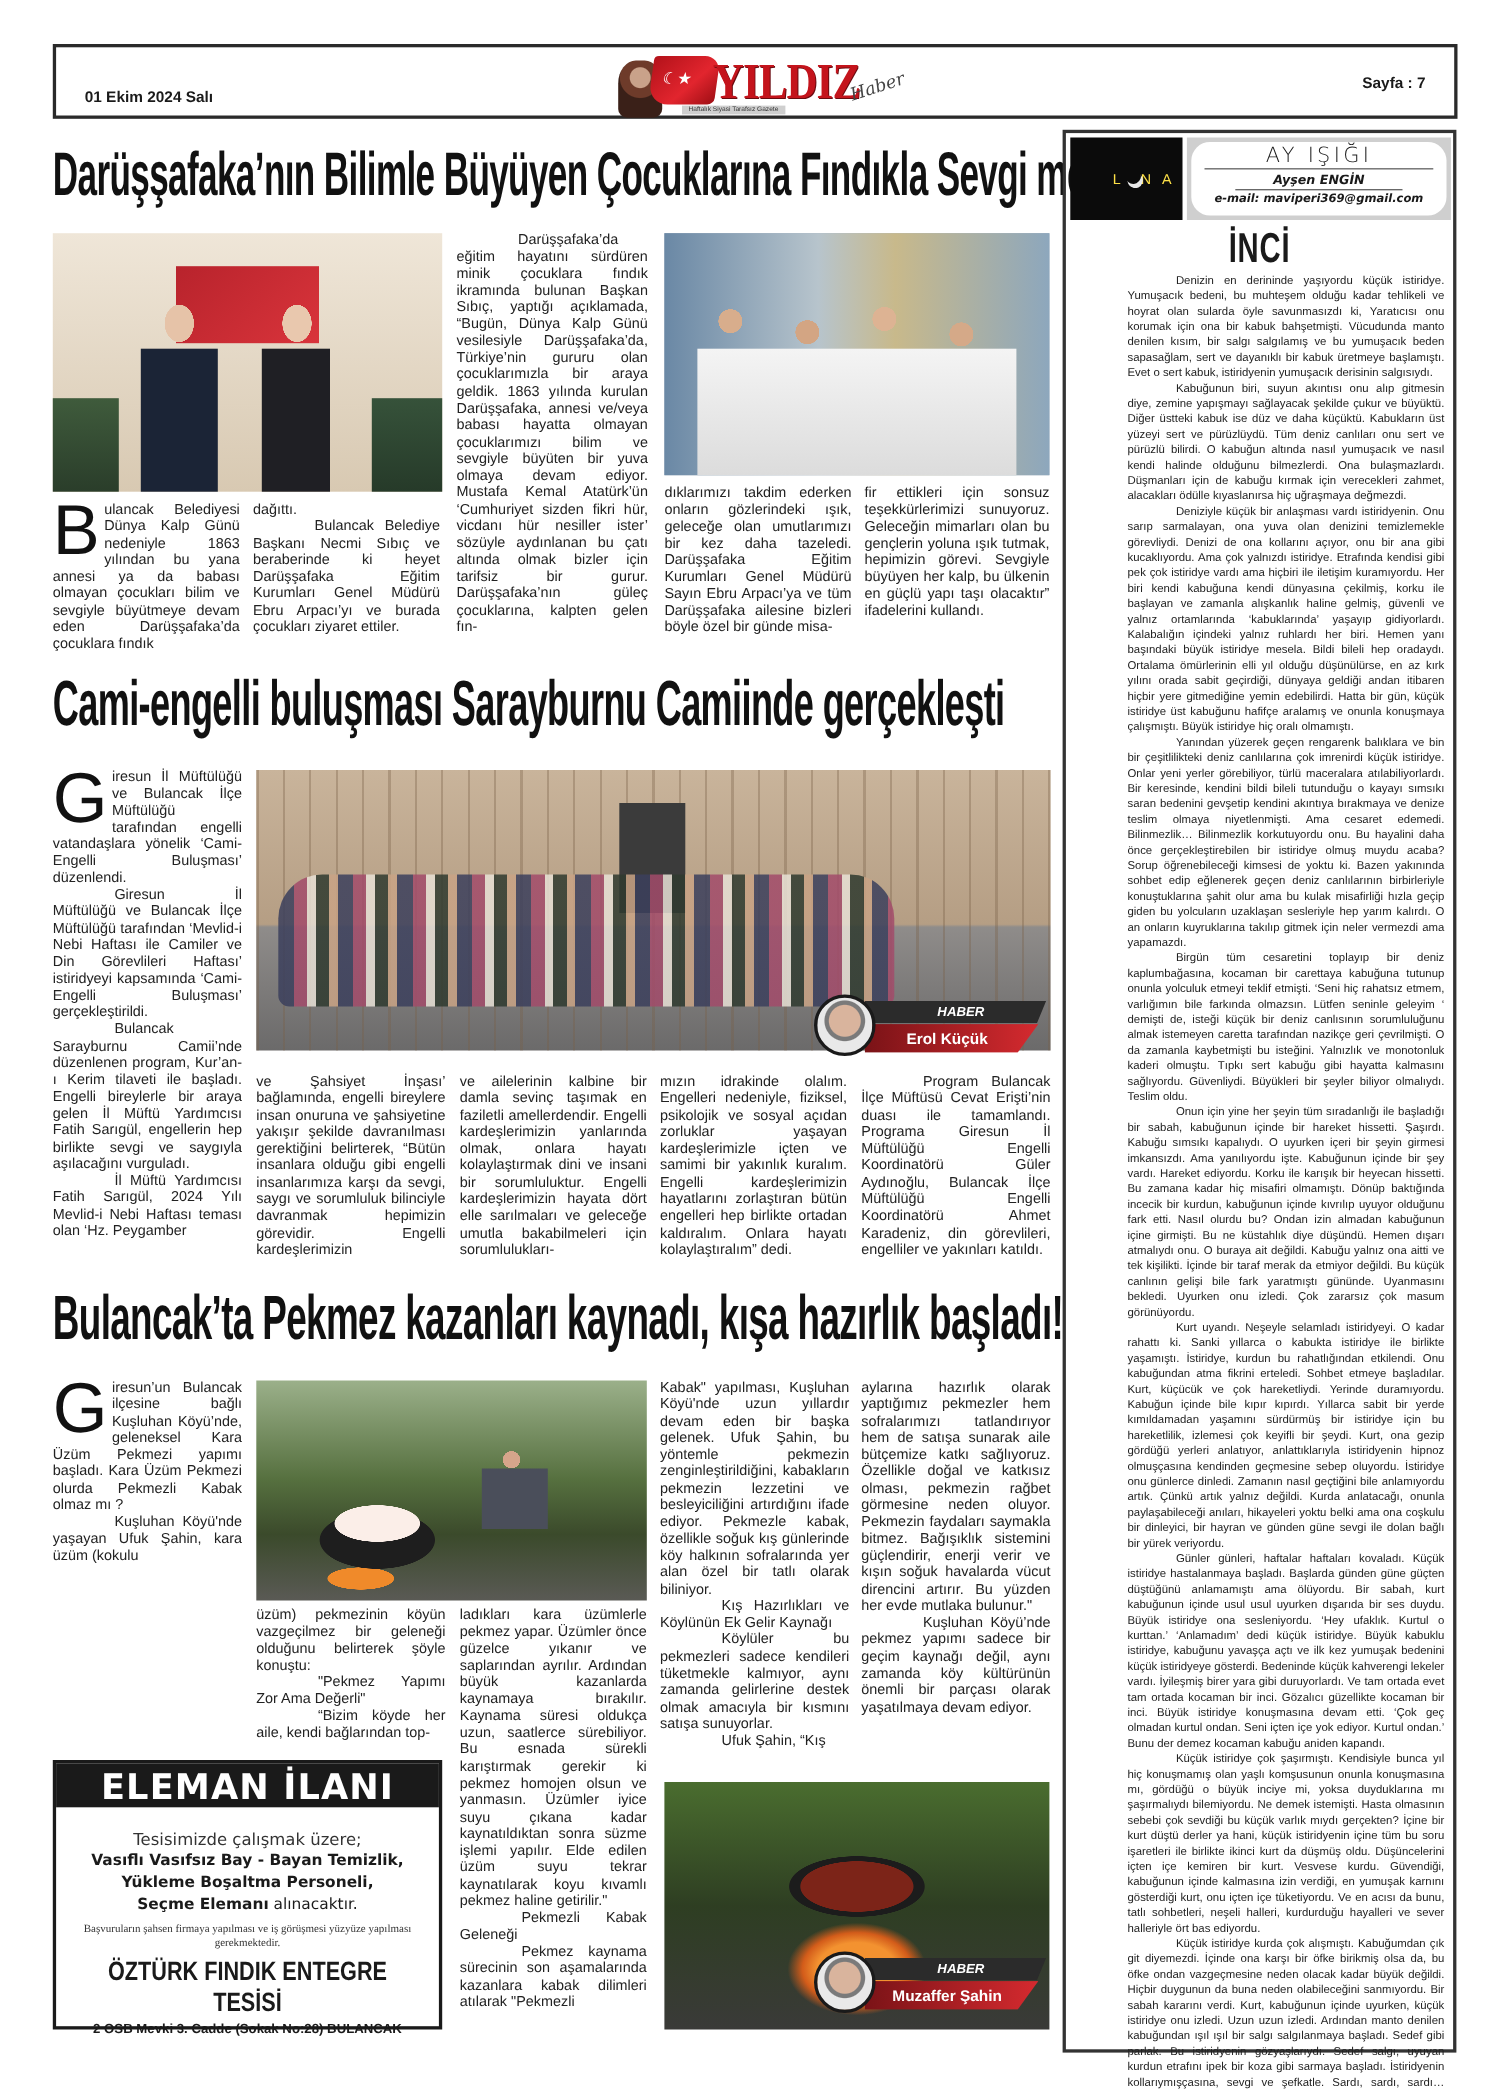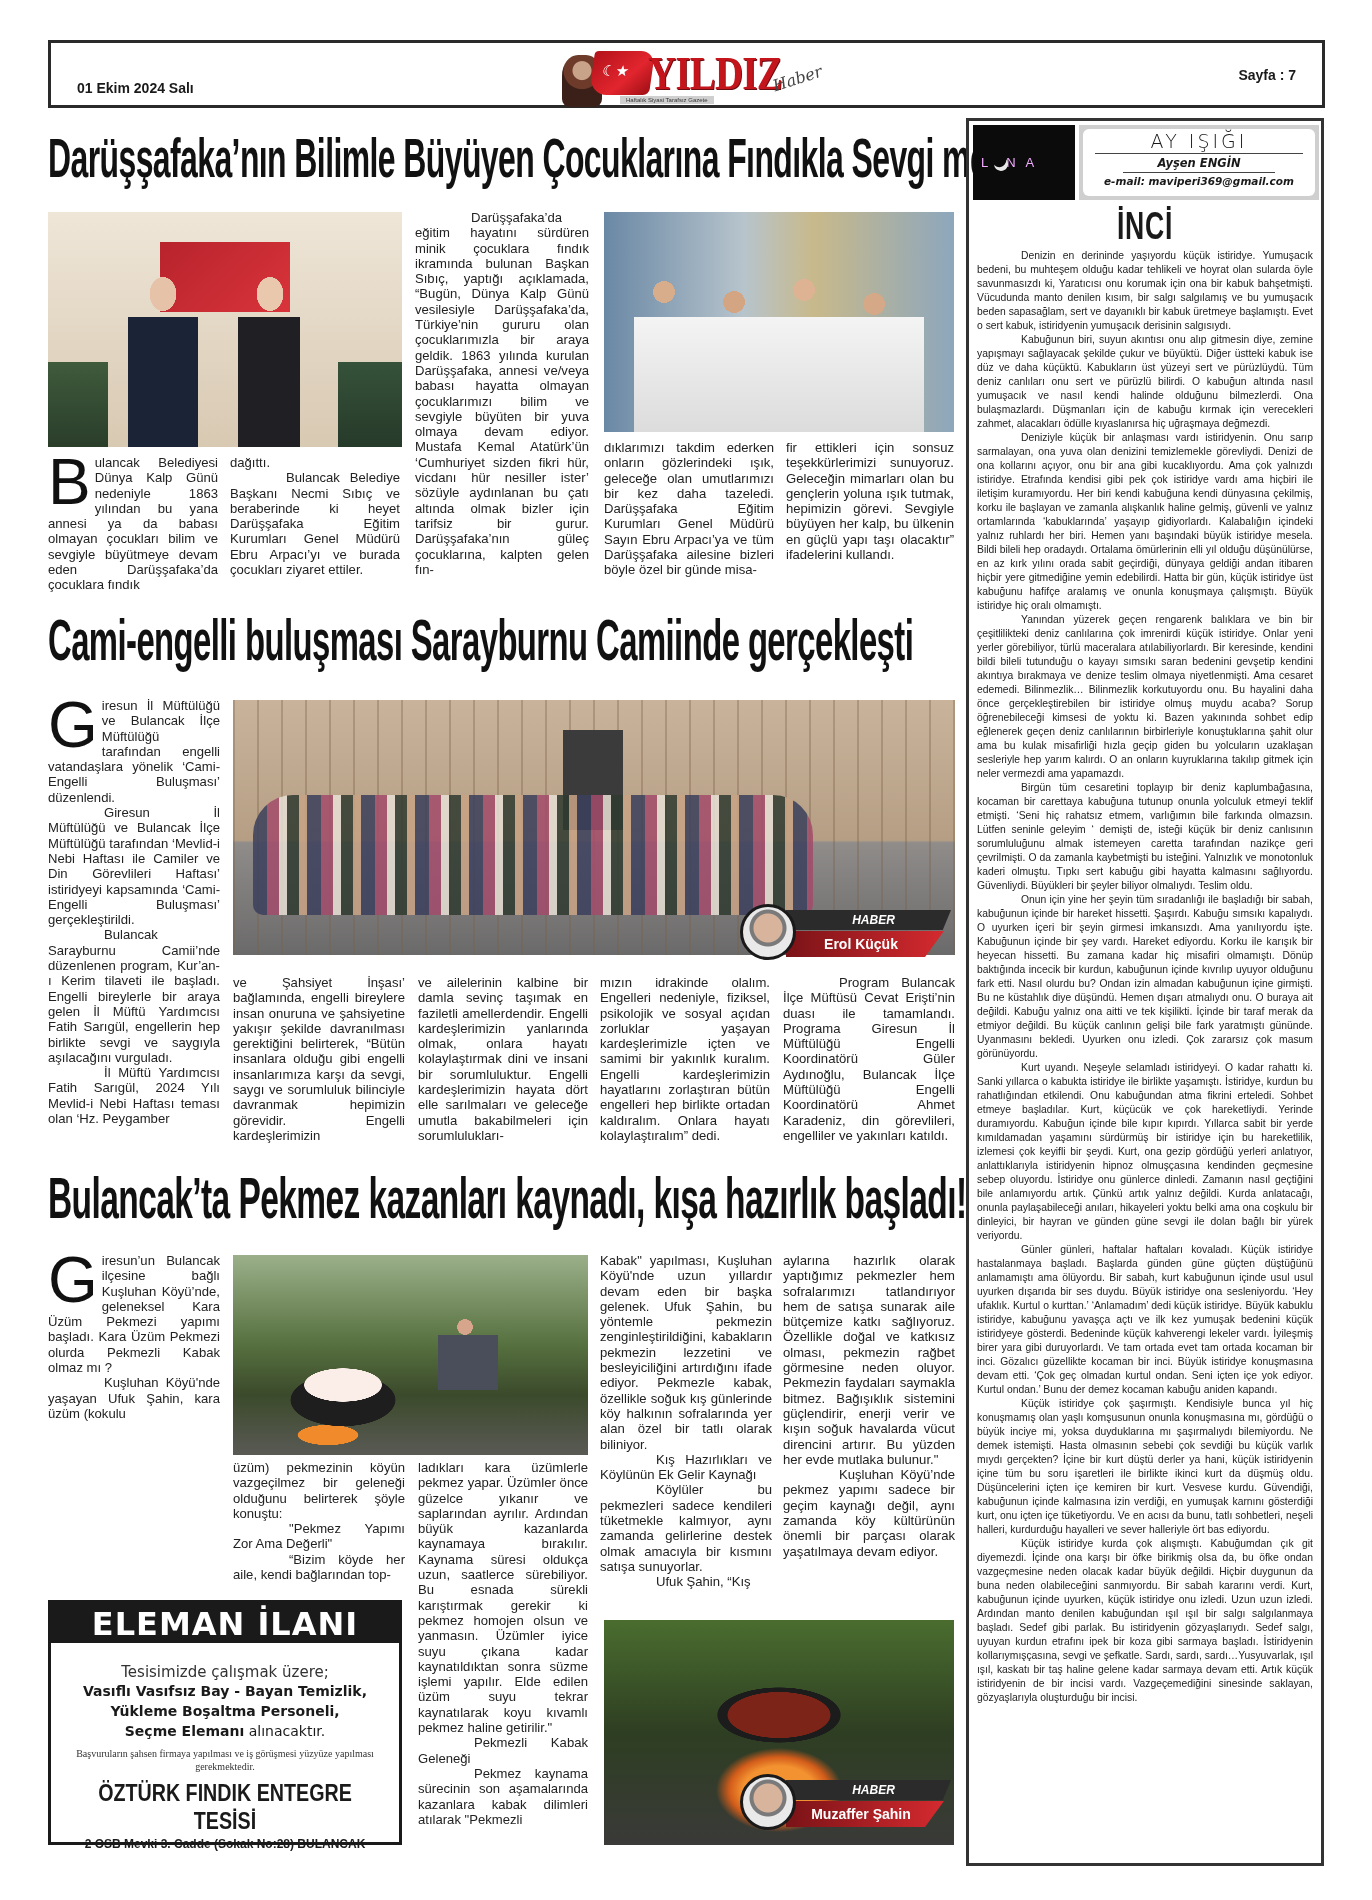--- a/index.html
+++ b/index.html
@@ -86,30 +86,30 @@
   .ad .adtitle { height: 40px; background: #1a1a1a; color: #fff; font-weight: 900; font-size: 32px; text-align: center; line-height: 42px; letter-spacing: 1px; font-family: "DejaVu Sans", sans-serif; }
   .ad .adbody { text-align: center; padding-top: 6px; }
   .ad .l1 { font-size: 15px; font-family: "DejaVu Sans", sans-serif; color: #333; margin-top: 14px; }
   .ad .l2 { font-size: 14px; font-weight: bold; font-family: "DejaVu Sans", sans-serif; line-height: 20px; }
   .ad .l5 { font-size: 10px; font-family: Liberation Serif, serif; line-height: 13px; margin-top: 6px; color: #333; }
   .ad .l6 { font-size: 24px; font-weight: bold; line-height: 28px; margin-top: 6px; transform: scaleX(0.82); }
   .ad .l7 { font-size: 12px; font-weight: bold; margin-top: 2px; }
 
   
   .rbox { left: 966px; top: 118px; width: 358px; height: 1748px; border: 3px solid #333; }
-  .luna { position: absolute; left: 4px; top: 4px; width: 102px; height: 75px; background: #0b0b0b; color: #f0abfc; font-size: 13px; letter-spacing: 10px; text-align: left; line-height: 75px; padding-left: 8px; }
+  .luna { position: absolute; left: 4px; top: 4px; width: 102px; height: 75px; background: #0b0b0b; color: #fde047; font-size: 13px; letter-spacing: 10px; text-align: right; line-height: 75px; padding-left: 8px; }
   .luna .moon { display: inline-block; width: 14px; height: 14px; border-radius: 50%; box-shadow: inset -3px -3px 0 0 #e8e8e8; vertical-align: middle; margin: 0 -2px 0 -4px; transform: rotate(20deg); }
   .colhead { position: absolute; left: 110px; top: 4px; width: 240px; height: 75px; background: #cfcfcf; }
-  .colhead .inner { position: absolute; left: 4px; top: 4px; right: 4px; bottom: 4px; background: #fff; border-radius: 6px; text-align: center; }
+  .colhead .inner { position: absolute; left: 4px; top: 4px; right: 4px; bottom: 4px; background: #fff; border-radius: 17px; text-align: center; }
   .colhead .t { font-family: "DejaVu Sans", sans-serif; font-size: 19px; letter-spacing: 3px; font-weight: 300; line-height: 24px; border-bottom: 1px solid #444; margin: 0 12px; }
   .colhead .a { font-family: "DejaVu Sans", sans-serif; font-style: italic; font-weight: bold; font-size: 11.5px; line-height: 18px; border-bottom: 1px solid #444; margin: 0 40px; }
   .colhead .e { font-family: "DejaVu Sans", sans-serif; font-style: italic; font-weight: bold; font-size: 10.5px; line-height: 17px; }
   .inci { position: absolute; left: 0; width: 100%; top: 84px; text-align: center; font-weight: 900; font-size: 38px; font-family: "Liberation Sans", sans-serif; transform: scaleX(0.7); letter-spacing: 1px; }
   .essay { position: absolute; left: 8px; top: 128px; width: 336px; font-size: 10.35px; line-height: 14px; text-align: justify; color: #222; }
-  .essay p { text-indent: 44px; }
+  .essay p { text-indent: 44px; margin-left: 48px; }
 </style>
 </head>
 <body>
 
 <div class="abs masthead">
   <span class="date">01 Ekim 2024 Salı</span>
   <div class="logo">
     <div class="portrait"></div>
     <div class="flag"></div>
     <span class="name">YILDIZ</span>

